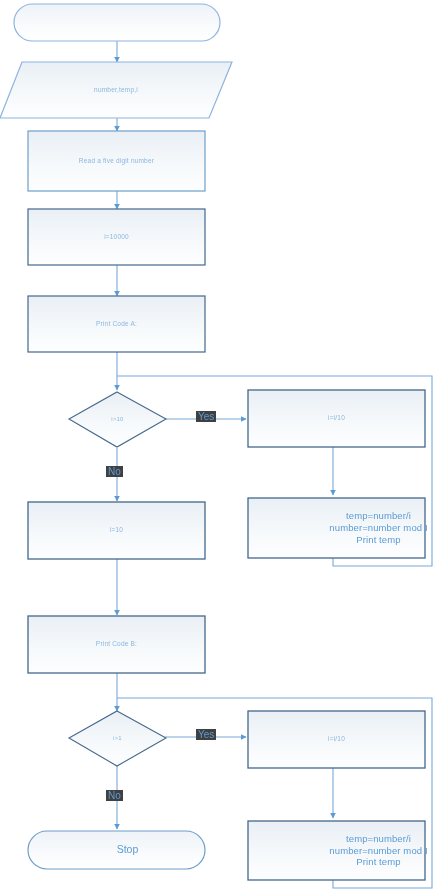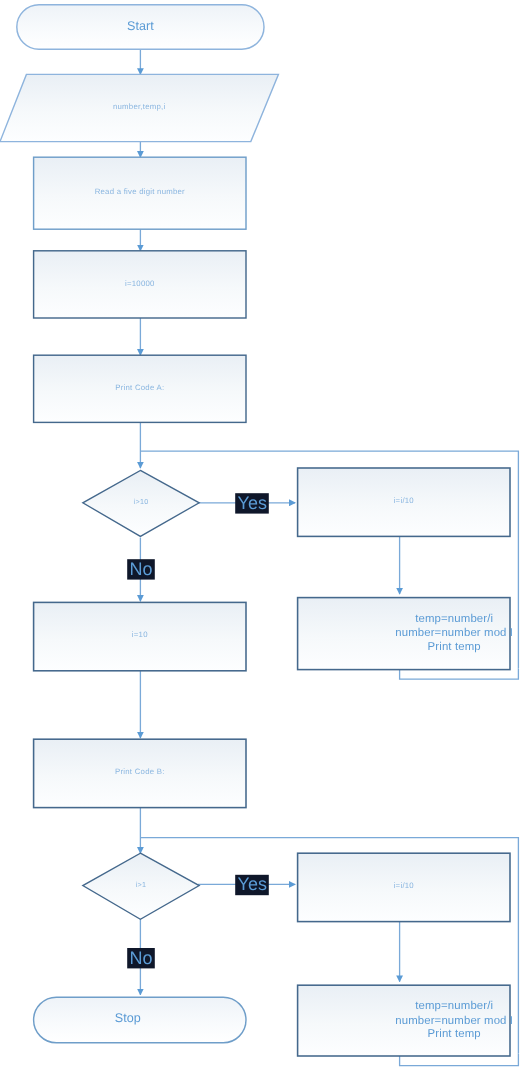--- a/index.html
+++ b/index.html
@@ -35,23 +35,23 @@
     line-height: 1.25;
     white-space: pre;
   }
   .lbl-terminator { font-size: 10.5px; color: #5b9bd5; }
   .lbl-process   { font-size: 6.5px;  color: #8ab6e0; letter-spacing: .2px; }
   .lbl-io        { font-size: 6.5px;  color: #8ab6e0; letter-spacing: .2px; }
   .lbl-decision  { font-size: 6px;    color: #8ab6e0; letter-spacing: .2px; }
   .lbl-multiline { font-size: 9.5px;  color: #5b9bd5; letter-spacing: .1px; padding-left: 42px; }
   .edge-label {
     position: absolute;
-    font-size: 15px;
+    font-size: 10px;
     color: #5b9bd5;
-    background: #0f172a;
+    background: #404040;
     padding: 0 2px;
     pointer-events: none;
   }
 </style>
 </head>
 <body>
 
 <div id="flowchart-canvas">
 
   <svg id="flow-svg" viewBox="0 0 435 896">
@@ -129,21 +129,20 @@
 
     <polygon points="117,711 166,738 117,766 69,738" fill="url(#shapeFill)" stroke="#44688c" stroke-width="1.1"></polygon>
 
     <rect x="248" y="711" width="177" height="57" fill="url(#shapeFill)" stroke="#44688c" stroke-width="1.3"></rect>
 
     <rect x="248" y="821" width="177" height="59" fill="url(#shapeFill)" stroke="#44688c" stroke-width="1.3"></rect>
 
     <rect x="28" y="831" width="177" height="38" rx="19" ry="19" fill="url(#termFill)" stroke="#6f9ec9" stroke-width="1.2"></rect>
   </svg>
 
-  <div class="node-label lbl-terminator" style="left:14px; top:4px; width:206px; height:37px;">Start</div>
 
   <div class="node-label lbl-io" style="left:0px; top:62px; width:232px; height:56px;">number,temp,i</div>
 
   <div class="node-label lbl-process" style="left:28px; top:131px; width:177px; height:60px;">Read a five digit number</div>
 
   <div class="node-label lbl-process" style="left:28px; top:209px; width:177px; height:56px;">i=10000</div>
 
   <div class="node-label lbl-process" style="left:28px; top:296px; width:177px; height:56px;">Print Code A:</div>
 
   <div class="node-label lbl-decision" style="left:69px; top:392px; width:97px; height:55px;">i&gt;10</div>
@@ -159,21 +158,21 @@
   <div class="node-label lbl-process" style="left:28px; top:616px; width:177px; height:57px;">Print Code B:</div>
 
   <div class="node-label lbl-decision" style="left:69px; top:711px; width:97px; height:55px;">i&gt;1</div>
 
   <div class="node-label lbl-process" style="left:248px; top:711px; width:177px; height:57px;">i=i/10</div>
 
   <div class="node-label lbl-multiline" style="left:248px; top:821px; width:177px; height:59px;">temp=number/i
 number=number mod I
 Print temp</div>
 
-  <div class="node-label lbl-terminator" style="left:12px; top:831px; width:189px; height:38px;">Stop</div>
+  <div class="node-label lbl-terminator" style="left:33px; top:831px; width:189px; height:38px;">Stop</div>
 
   <div class="edge-label" style="left:196px; top:411px;">Yes</div>
 
   <div class="edge-label" style="left:106px; top:466px;">No</div>
 
   <div class="edge-label" style="left:196px; top:729px;">Yes</div>
 
   <div class="edge-label" style="left:106px; top:790px;">No</div>
 
 </div>

